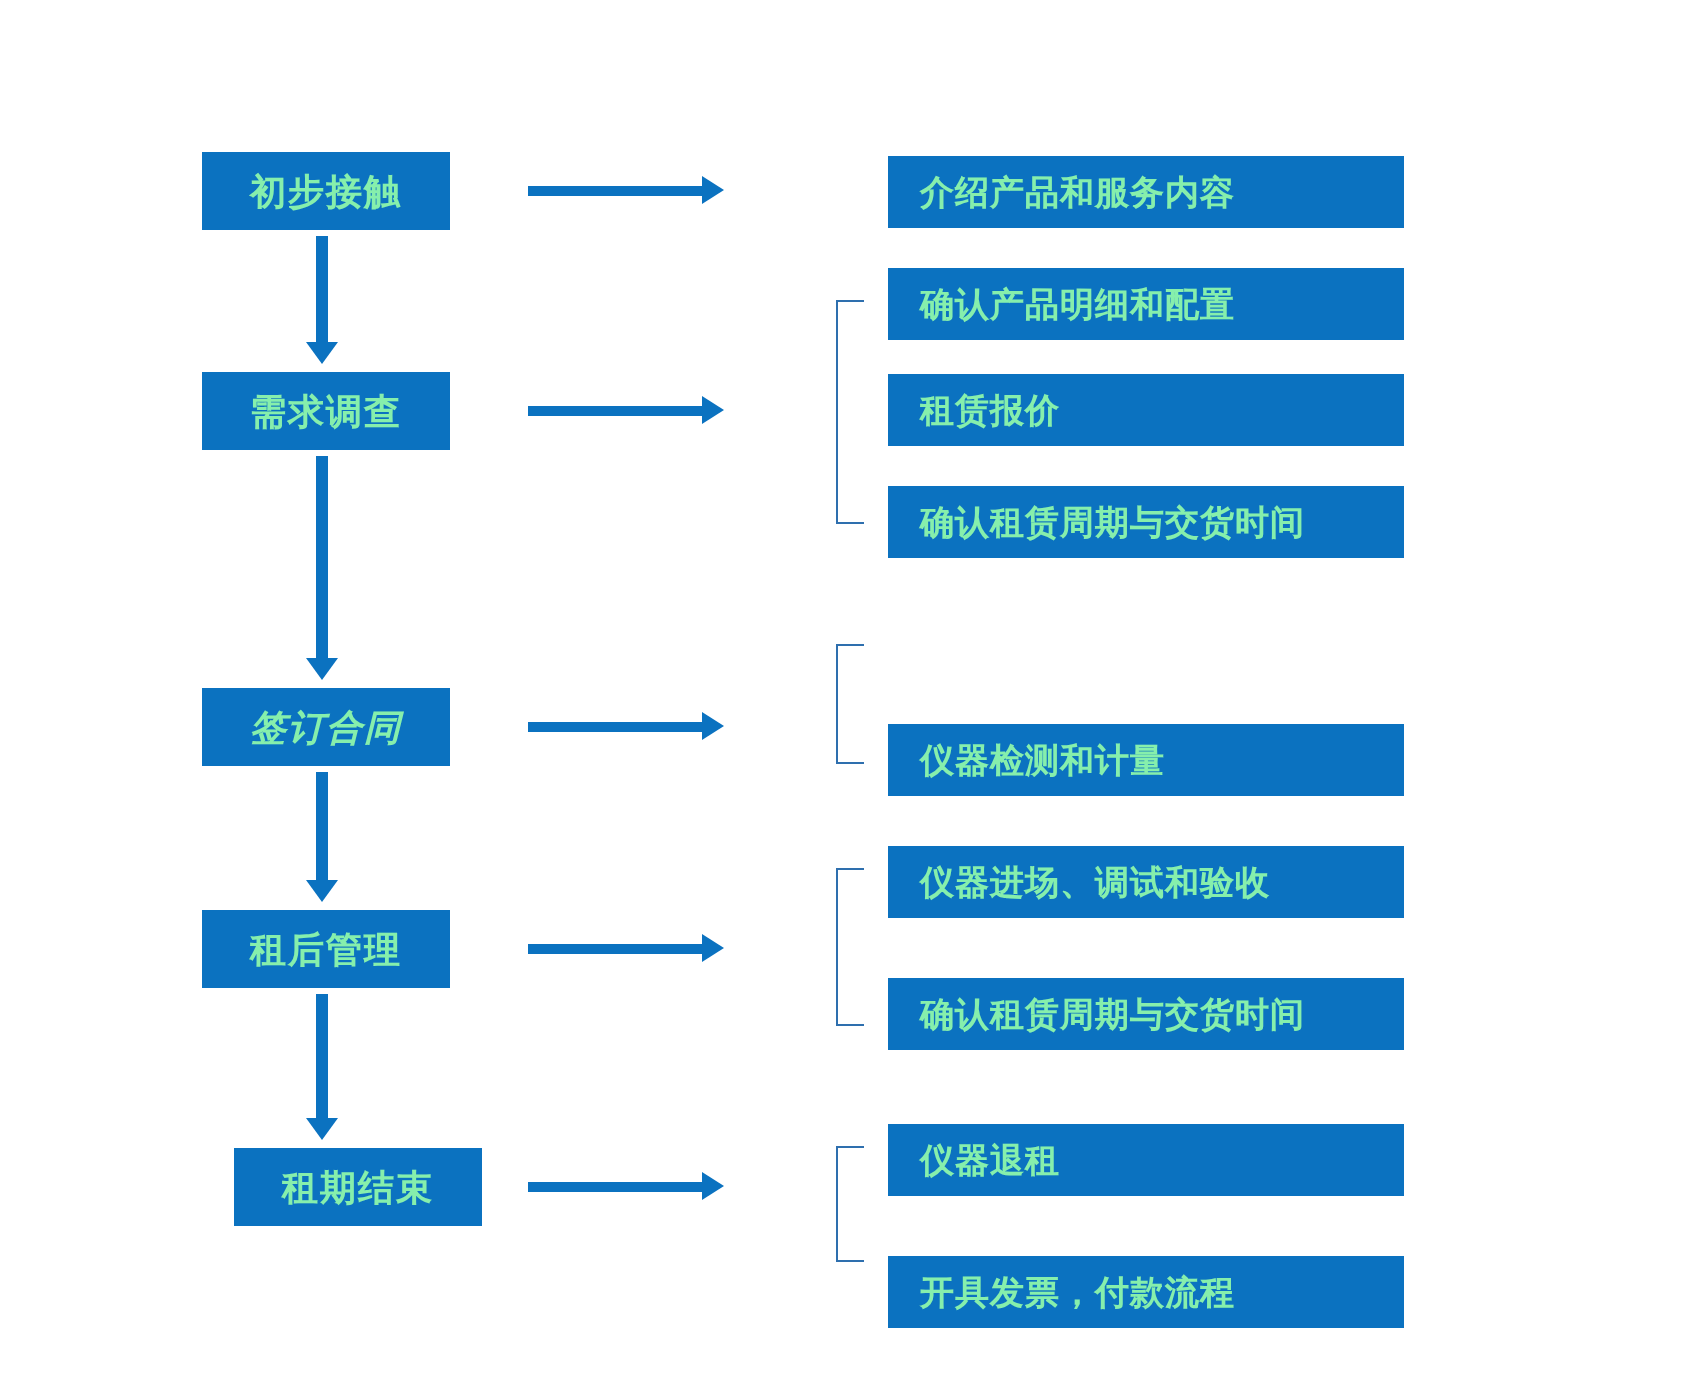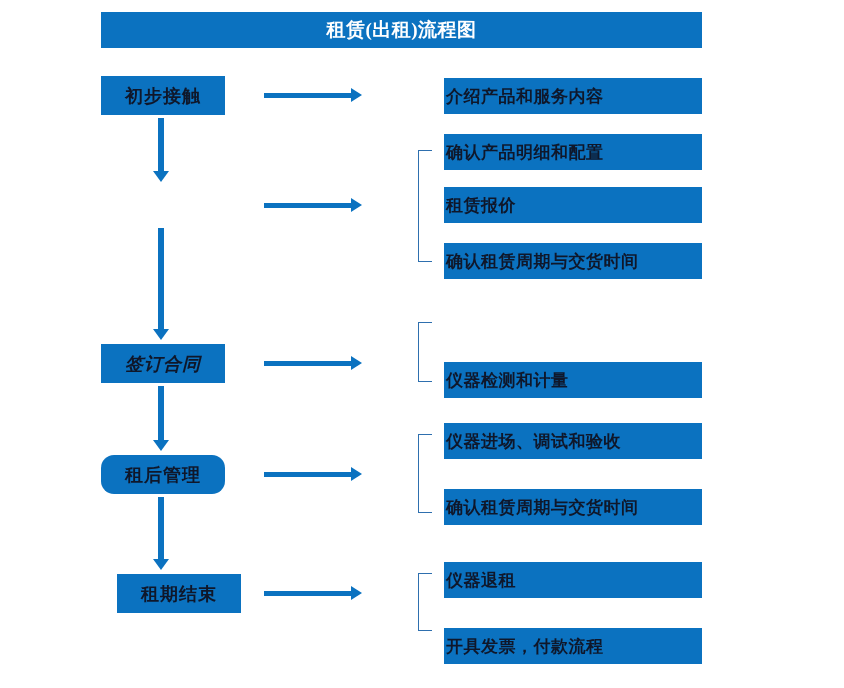--- a/index.html
+++ b/index.html
@@ -32,41 +32,41 @@
     display: flex;
     align-items: center;
     justify-content: center;
     letter-spacing: 0.5px;
   }
 
   
   .node {
     position: absolute;
     background: #0b72c0;
-    color: #0f172a;
+    color: #86efac;
     font-weight: bold;
     display: flex;
     align-items: center;
     box-sizing: border-box;
   }
   .node.stage {
     left: 101px;
     width: 124px;
     height: 39px;
     font-size: 18px;
     justify-content: center;
     letter-spacing: 1px;
   }
   .node.detail {
     left: 444px;
     width: 258px;
     height: 36px;
     font-size: 17px;
     justify-content: flex-start;
-    padding-left: 2px;
+    padding-left: 16px;
     letter-spacing: 0.5px;
   }
 
   
   .arrow-right {
     position: absolute;
     height: 14px;
     pointer-events: none;
   }
   .arrow-right .shaft {
@@ -117,28 +117,28 @@
     border-bottom: 1.5px solid #2e6fae;
     border-right: none;
     width: 14px;
   }
 </style>
 </head>
 <body>
 
 <div id="canvas">
 
-  <div class="title-bar">租赁(出租)流程图</div>
 
   <div class="node stage" style="top:76px;">初步接触</div>
 
+  <div class="node stage" style="top:186px;">需求调查</div>
 
   <div class="node stage" style="top:344px;font-style:italic;">签订合同</div>
 
-  <div class="node stage" style="top:455px;border-radius:13px;">租后管理</div>
+  <div class="node stage" style="top:455px;">租后管理</div>
 
   <div class="node stage" style="top:574px;margin-left:16px;">租期结束</div>
 
   <div class="arrow-down" style="left:153px; top:118px; height:64px;">
     <div class="shaft" style="height:53px;"></div>
     <div class="head" style="top:53px;"></div>
   </div>
 
   <div class="arrow-down" style="left:153px; top:228px; height:112px;">
     <div class="shaft" style="height:101px;"></div>

